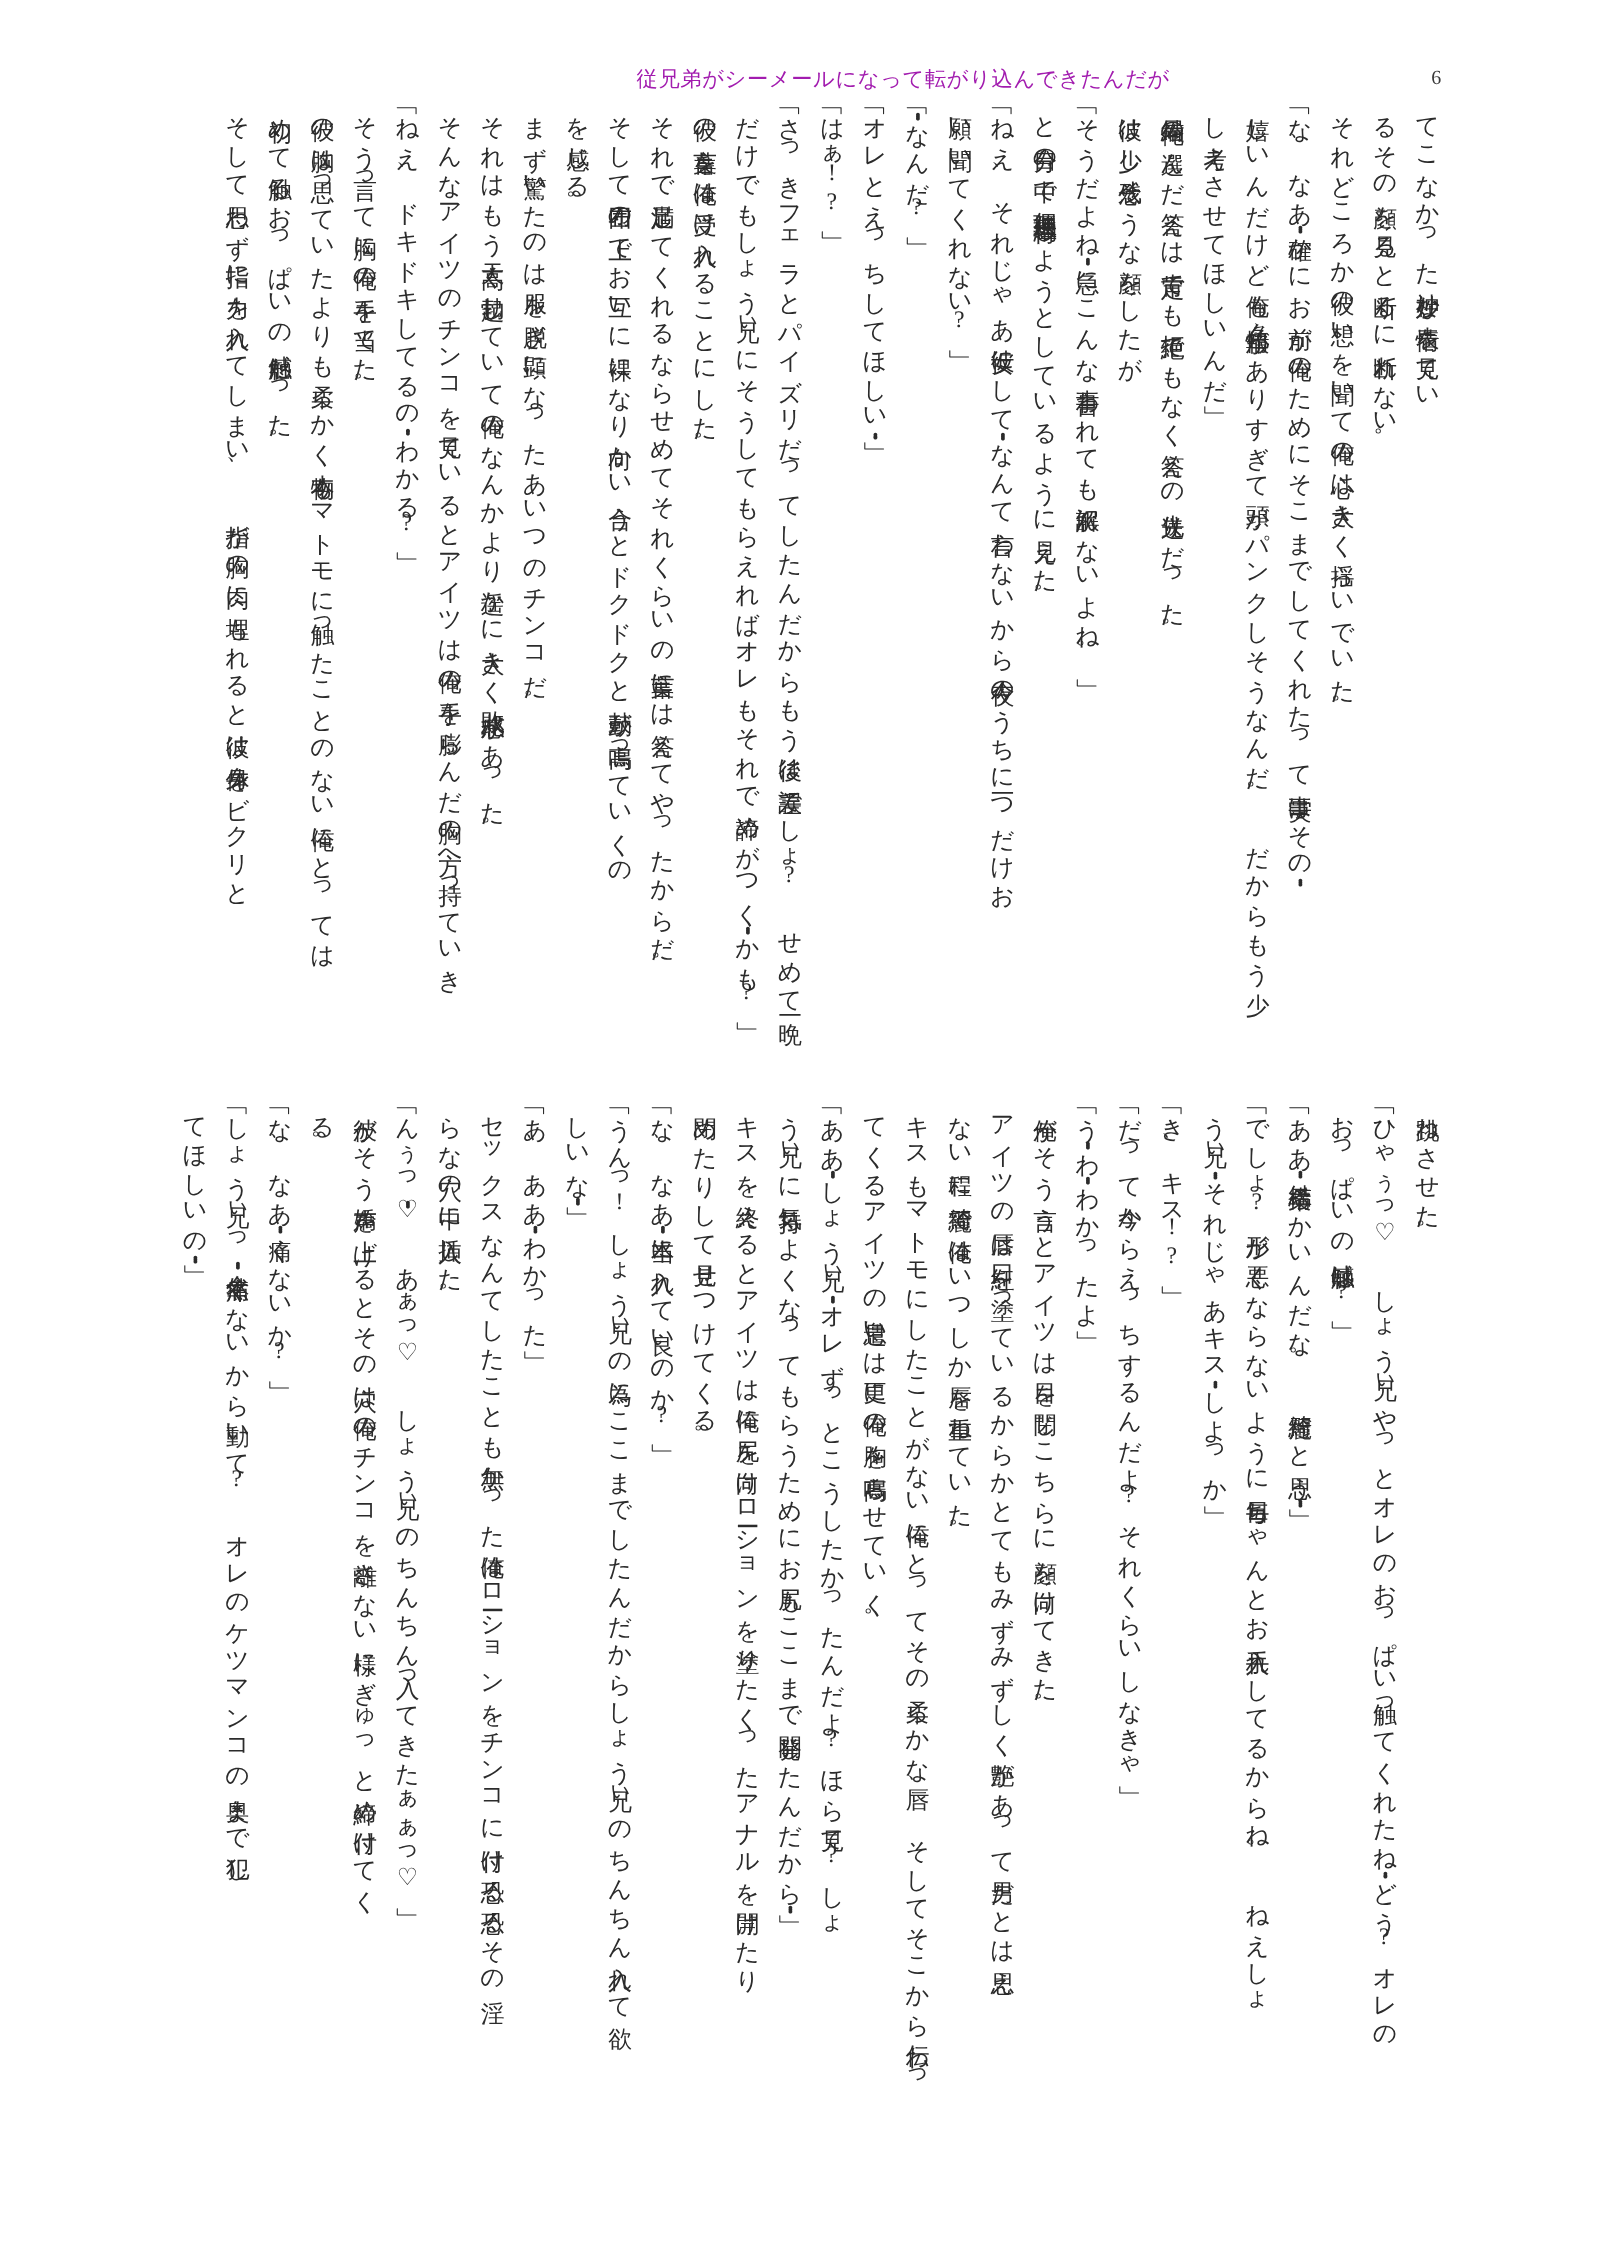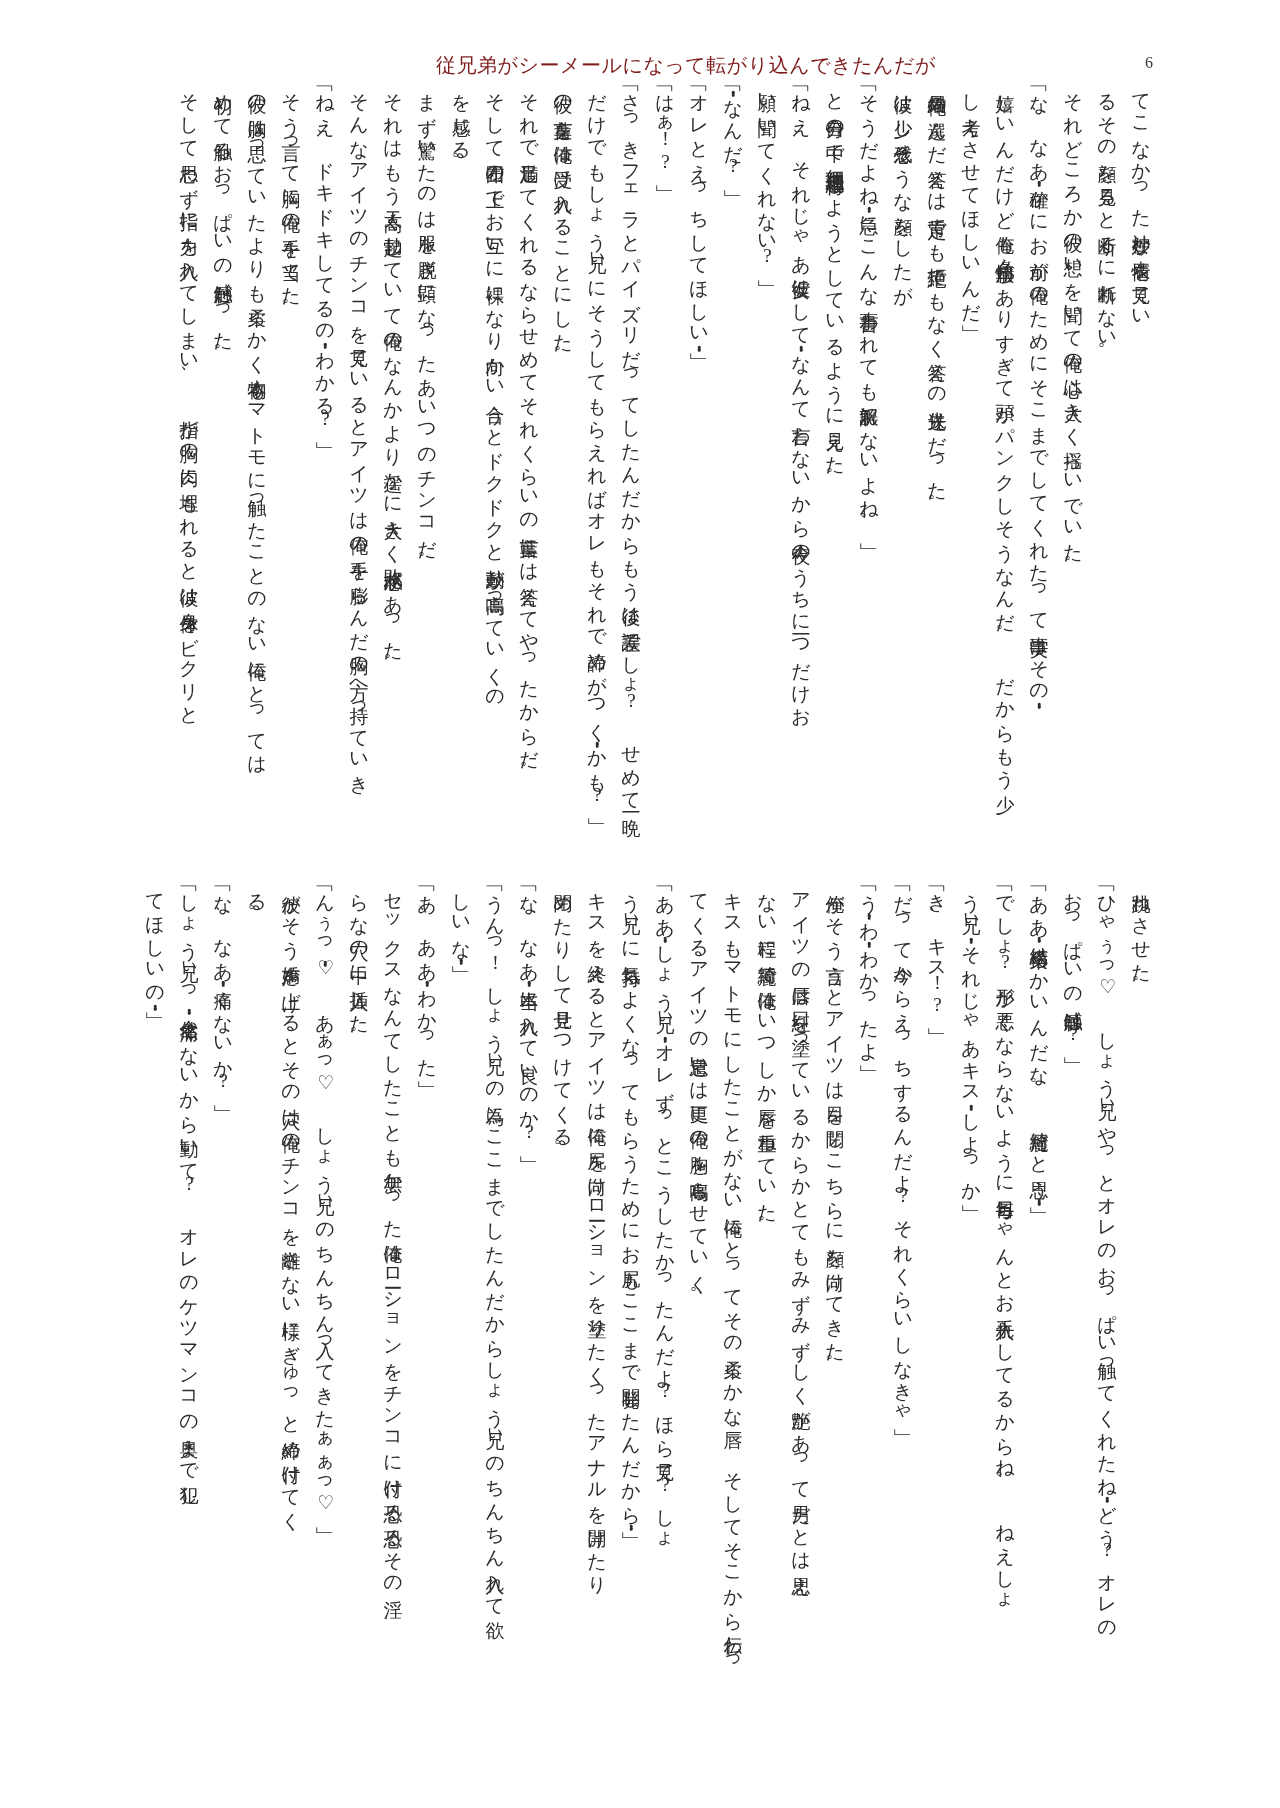--- a/index.html
+++ b/index.html
@@ -9,24 +9,24 @@
     height: 1808px;
     background: #ffffff;
     overflow: hidden;
     font-family: "Liberation Serif", "DejaVu Serif", serif;
     color: #2b2b2b;
   }
   .page-title {
     position: absolute;
     top: 52px;
     right: 344px;
-    font-size: 20px;
+    font-size: 17px;
     letter-spacing: 0.5px;
     white-space: nowrap;
-    color: #7f1d1d;
+    color: #a21caf;
   }
   .page-num {
     position: absolute;
     top: 54px;
     right: 127px;
     font-size: 16px;
     color: #3a3a3a;
   }
   .vblock {
     position: absolute;

